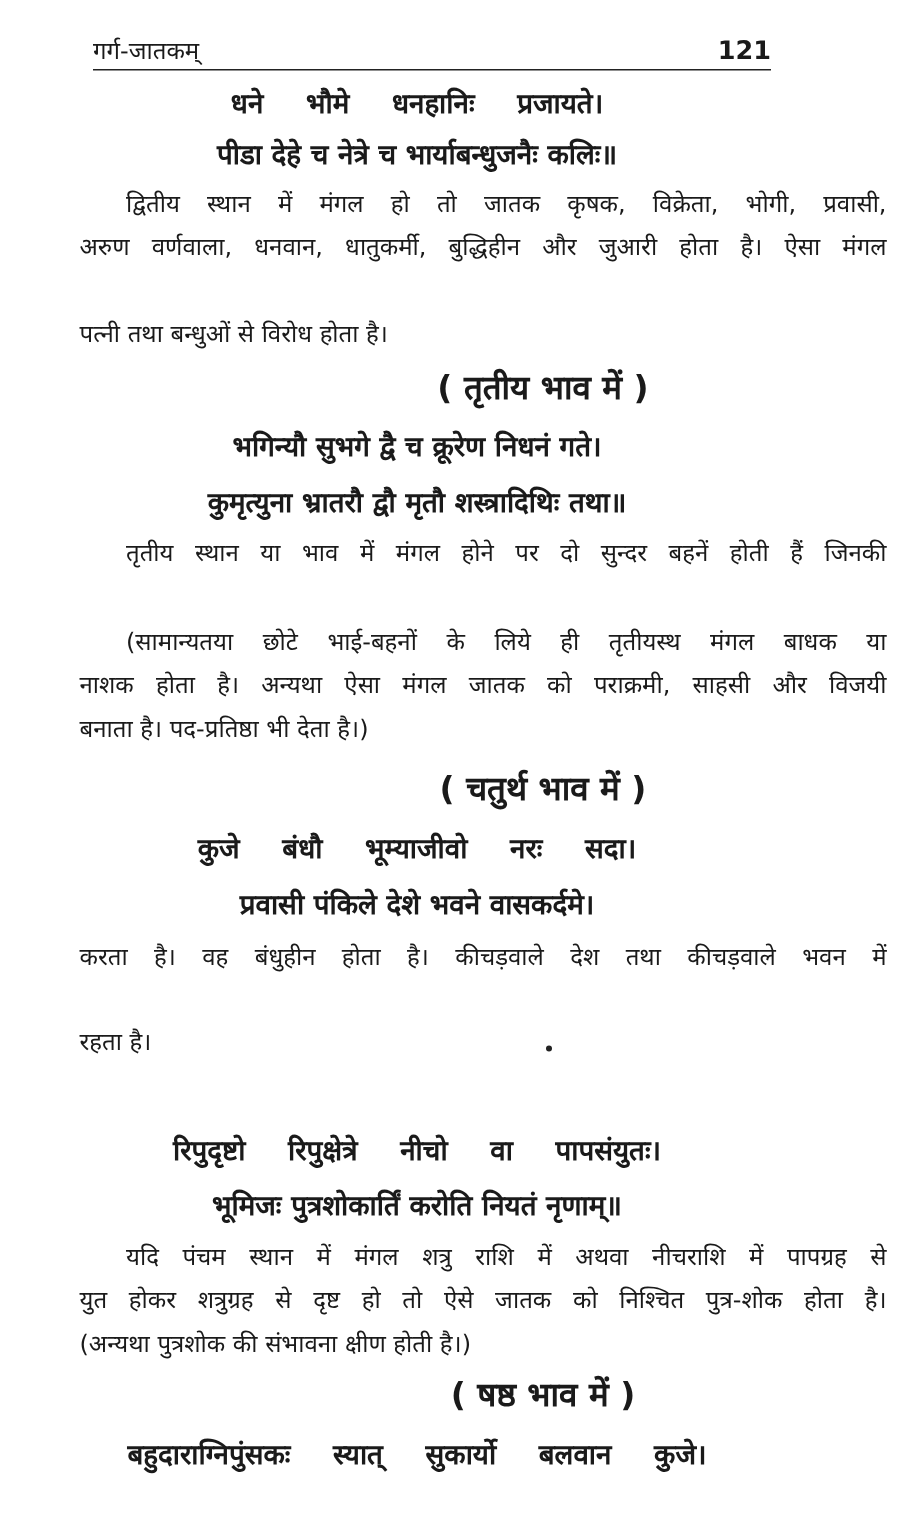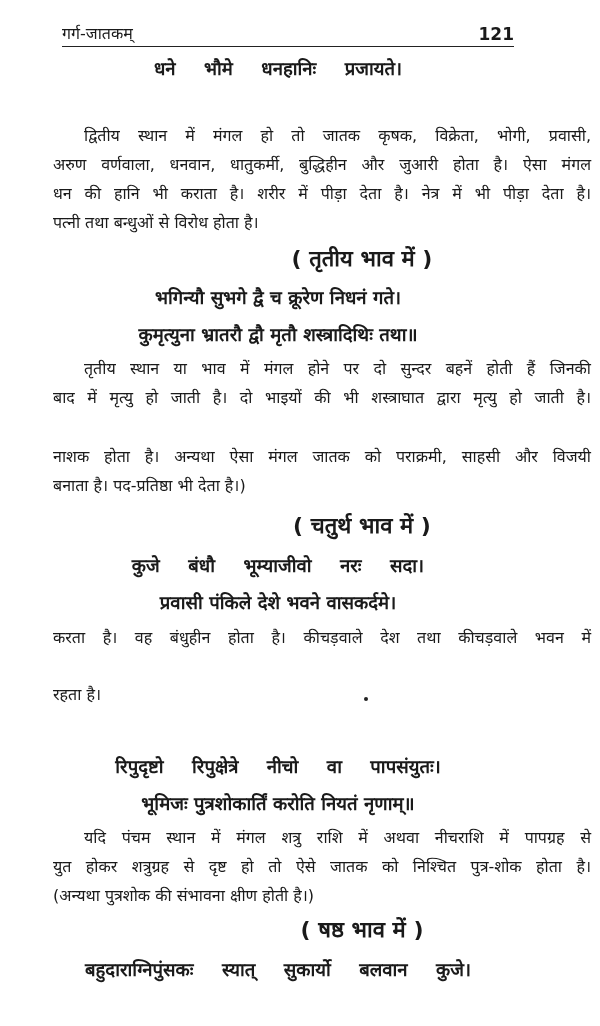--- a/index.html
+++ b/index.html
@@ -36,30 +36,30 @@
 <body>
 
 <div class="page">
 
   <div class="header">
     <span class="header-title">गर्ग-जातकम्</span>
     <span class="page-number">121</span>
   </div>
 
   <div class="verse spaced" style="top:55px">धने भौमे धनहानिः प्रजायते।</div>
+  <div class="verse" style="top:89px">पीडा देहे च नेत्रे च भार्याबन्धुजनैः कलिः॥</div>
   <div class="para-line first" style="top:124px">द्वितीय स्थान में मंगल हो तो जातक कृषक, विक्रेता, भोगी, प्रवासी,</div>
   <div class="para-line" style="top:153px">अरुण वर्णवाला, धनवान, धातुकर्मी, बुद्धिहीन और जुआरी होता है। ऐसा मंगल</div>
-  <div class="para-line" style="top:182px">धन की हानि भी कराता है। शरीर में पीड़ा देता है। नेत्र में भी पीड़ा देता है।</div>
   <div class="para-line last" style="top:211px">पत्नी तथा बन्धुओं से विरोध होता है।</div>
 
   <div class="heading" style="top:242px">( तृतीय भाव में )</div>
   <div class="verse" style="top:284px">भगिन्यौ सुभगे द्वै च क्रूरेण निधनं गते।</div>
   <div class="verse" style="top:321px">कुमृत्युना भ्रातरौ द्वौ मृतौ शस्त्रादिथिः तथा॥</div>
   <div class="para-line first" style="top:357px">तृतीय स्थान या भाव में मंगल होने पर दो सुन्दर बहनें होती हैं जिनकी</div>
-  <div class="para-line" style="top:386px">बाद में मृत्यु हो जाती है। दो भाइयों की भी शस्त्राघात द्वारा मृत्यु हो जाती है।</div>
+  <div class="para-line first" style="top:416px">(सामान्यतया छोटे भाई-बहनों के लिये ही तृतीयस्थ मंगल बाधक या</div>
   <div class="para-line" style="top:445px">नाशक होता है। अन्यथा ऐसा मंगल जातक को पराक्रमी, साहसी और विजयी</div>
   <div class="para-line last" style="top:474px">बनाता है। पद-प्रतिष्ठा भी देता है।)</div>
 
   <div class="heading" style="top:509px">( चतुर्थ भाव में )</div>
   <div class="verse spaced" style="top:552px">कुजे बंधौ भूम्याजीवो नरः सदा।</div>
   <div class="verse" style="top:589px">प्रवासी पंकिले देशे भवने वासकर्दमे।</div>
   <div class="para-line" style="top:626px">करता है। वह बंधुहीन होता है। कीचड़वाले देश तथा कीचड़वाले भवन में</div>
   <div class="para-line last" style="top:683px">रहता है।</div>
   <div class="dot" style="left:342px;top:697px"></div>
 

